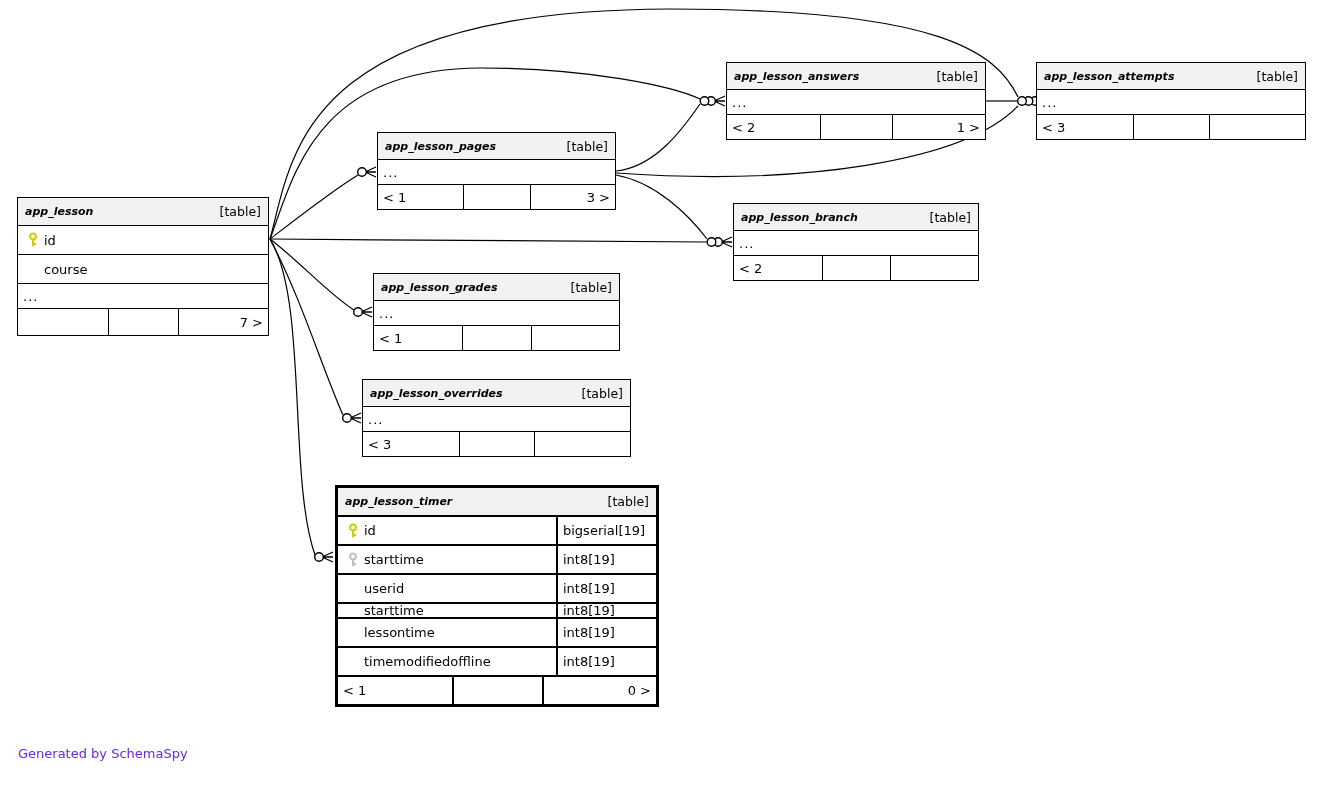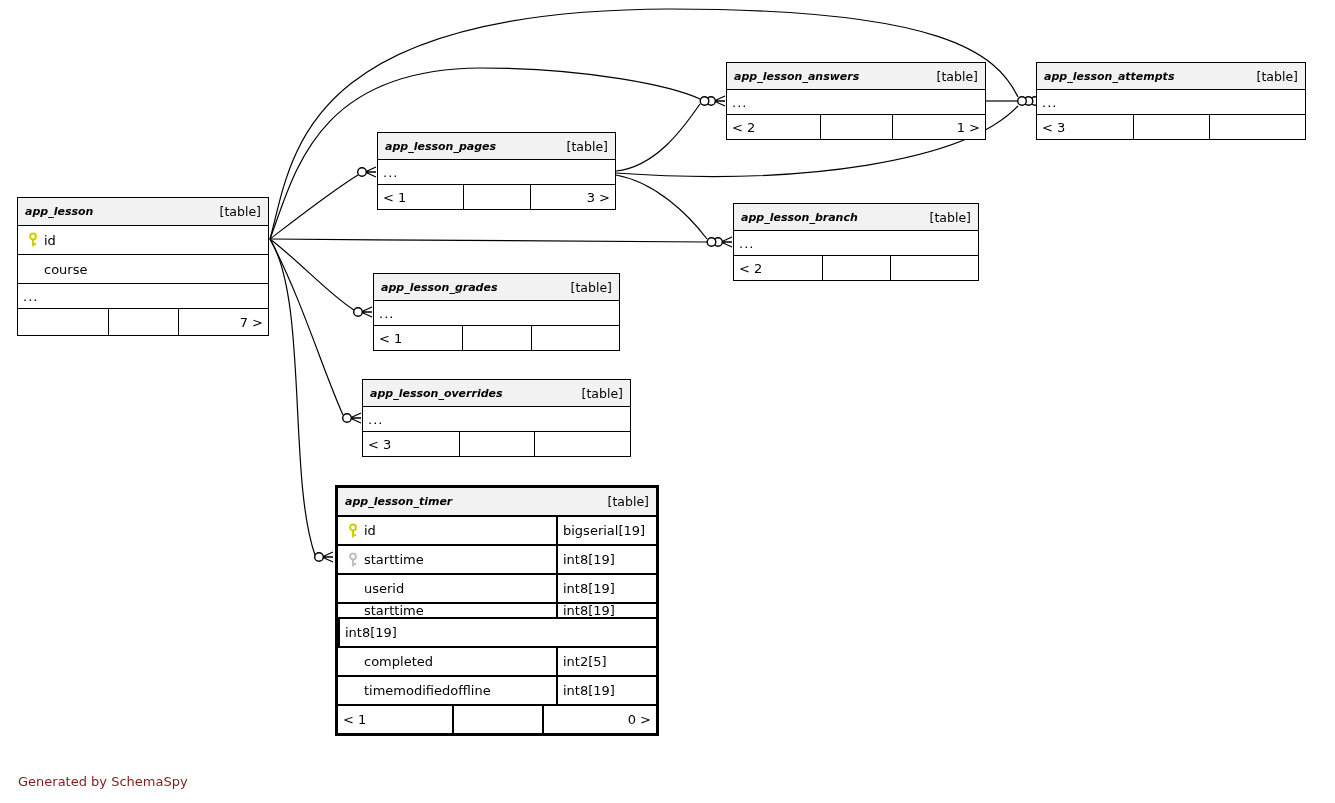--- a/index.html
+++ b/index.html
@@ -24,21 +24,21 @@
   .emphasized .row-type{border-left-width:2px;}
   .dots-row{display:flex;align-items:center;border-bottom:1px solid #000;box-sizing:border-box;padding-left:5px;letter-spacing:1px;}
   .tbl-footer{display:flex;box-sizing:border-box;}
   .ft-cell{box-sizing:border-box;display:flex;align-items:center;height:100%;}
   .ft-left{flex:0 0 36%;padding-left:5px;}
   .ft-mid{flex:0 0 28%;border-left:1px solid #000;}
   .ft-right{flex:1 1 auto;border-left:1px solid #000;justify-content:flex-end;padding-right:5px;}
   .emphasized .ft-mid,.emphasized .ft-right{border-left-width:2px;}
   .pk{color:#cfcf00;}
   .fk{color:#c0c0c0;}
-  #note{position:absolute;left:18px;top:774px;font-size:13px;color:#7f1d1d;}
+  #note{position:absolute;left:18px;top:746px;font-size:13px;color:#6d28d9;}
   svg .edge{fill:none;stroke:#000;stroke-width:1.2;}
   svg .term-circle{fill:#fff;stroke:#000;stroke-width:1.4;}
   svg .crow{fill:none;stroke:#000;stroke-width:1.3;}
 </style>
 </head>
 <body>
 
 <div id="canvas">
   <svg id="edge-layer" width="1335" height="803" viewBox="0 0 1335 803">
       <path d="M270,239 C292,160 296,10 670,9 C940,9 996,52 1018,97" class="edge"></path>
@@ -227,28 +227,25 @@
         <span class="row-type">int8[19]</span>
       </div>
       <div class="tbl-row" style="height:15px">
         <span class="row-main">
           <span class="key-slot"></span>
           <span class="row-name">starttime</span>
         </span>
         <span class="row-type">int8[19]</span>
       </div>
       <div class="tbl-row" style="height:29px">
-        <span class="row-type">int8[19]</span>
-      </div>
-      <div class="tbl-row" style="height:29px">
-        <span class="row-main">
-          <span class="key-slot"></span>
-          <span class="row-name">completed</span>
-        </span>
-        <span class="row-type">int2[5]</span>
+        <span class="row-main">
+          <span class="key-slot"></span>
+          <span class="row-name">lessontime</span>
+        </span>
+        <span class="row-type">int8[19]</span>
       </div>
       <div class="tbl-row" style="height:29px">
         <span class="row-main">
           <span class="key-slot"></span>
           <span class="row-name">timemodifiedoffline</span>
         </span>
         <span class="row-type">int8[19]</span>
       </div>
       <div class="tbl-footer" style="height:27px">
       <span class="ft-cell ft-left">&lt; 1</span>

